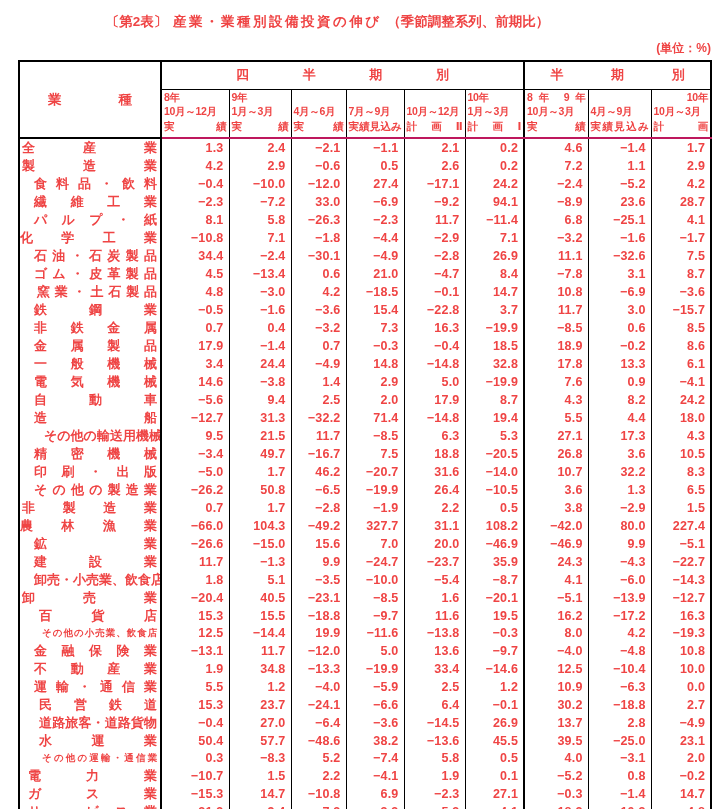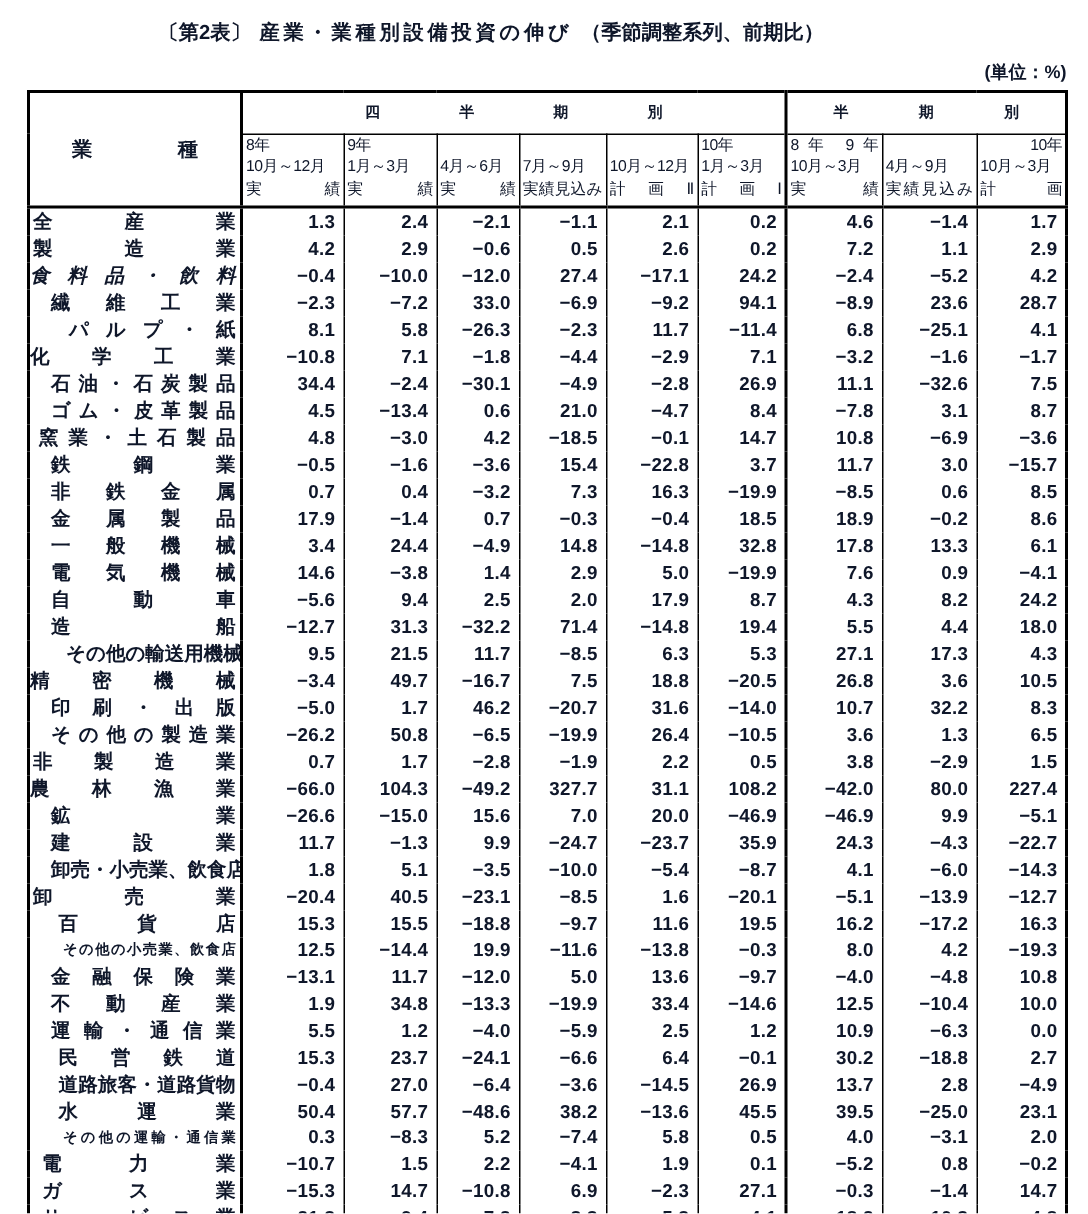--- a/index.html
+++ b/index.html
@@ -1,18 +1,18 @@
 <!DOCTYPE html>
 <html><head>
 <meta charset="utf-8">
 <style>
   html,body{margin:0;padding:0;background:#ffffff;}
   .page{
     position:relative;width:725px;height:809px;background:#fff;
-    font-family:"Liberation Sans","DejaVu Sans",sans-serif;color:#0f172a;
+    font-family:"Liberation Sans","DejaVu Sans",sans-serif;color:#ef4444;
     overflow:hidden;
   }
   .title{
     position:absolute;top:13px;left:0;right:70px;text-align:center;
     font-size:13.5px;font-weight:bold;white-space:nowrap;
   }
   .title .main{letter-spacing:2.5px;margin:0 2px;}
   .unit-note{
     position:absolute;top:40px;right:14px;font-size:12px;font-weight:bold;
   }
@@ -24,29 +24,29 @@
   td{margin:0;padding:0;}
   
   tr.grp-row{height:28px;}
   tr.col-row{height:49px;}
   .indhdr{
     vertical-align:middle;text-align:justify;text-align-last:justify;
     padding:0 28px;font-size:13.5px;font-weight:bold;
     border-bottom:2px solid #000;
   }
   .ghdr{
-    text-align:center;vertical-align:middle;font-size:10px;font-weight:bold;
+    text-align:center;vertical-align:middle;font-size:13px;font-weight:bold;
     border-left:2px solid #000;border-bottom:1px solid #000;white-space:nowrap;
     overflow:hidden;
   }
   .gq{word-spacing:50px;}
   .gh{word-spacing:44px;text-align:center;}
   .hcell{
-    vertical-align:bottom;border-left:1px solid #000;border-bottom:2px solid #000000;
-    font-size:10.5px;font-weight:normal;letter-spacing:-0.3px;
+    vertical-align:bottom;border-left:1px solid #000;border-bottom:2px solid #be185d;
+    font-size:10.5px;font-weight:bold;letter-spacing:-0.3px;
     padding:1px 2px 3px 2px;overflow:hidden;
   }
   .hcell.thick{border-left:2px solid #000;}
   .hyr{height:13px;line-height:13px;text-align:left;white-space:nowrap;}
   .hyr.right{text-align:right;}
   .hyr.spread{text-align:justify;text-align-last:justify;}
   .hper{height:15px;line-height:15px;text-align:left;white-space:nowrap;}
   .hkind{height:15px;line-height:15px;text-align:justify;text-align-last:justify;white-space:nowrap;}
   
   tbody tr{height:16.9px;}
@@ -162,21 +162,21 @@
           <td class="num">2.9</td>
           <td class="num">−0.6</td>
           <td class="num">0.5</td>
           <td class="num">2.6</td>
           <td class="num">0.2</td>
           <td class="num thick">7.2</td>
           <td class="num">1.1</td>
           <td class="num">2.9</td>
         </tr>
         <tr>
-          <td class="lbl" style=" font-style: italic;">食料品・飲料</td>
+          <td class="lbl" style="padding-left: 14px;">食料品・飲料</td>
           <td class="num thick">−0.4</td>
           <td class="num">−10.0</td>
           <td class="num">−12.0</td>
           <td class="num">27.4</td>
           <td class="num">−17.1</td>
           <td class="num">24.2</td>
           <td class="num thick">−2.4</td>
           <td class="num">−5.2</td>
           <td class="num">4.2</td>
         </tr>
@@ -186,21 +186,21 @@
           <td class="num">−7.2</td>
           <td class="num">33.0</td>
           <td class="num">−6.9</td>
           <td class="num">−9.2</td>
           <td class="num">94.1</td>
           <td class="num thick">−8.9</td>
           <td class="num">23.6</td>
           <td class="num">28.7</td>
         </tr>
         <tr>
-          <td class="lbl" style="padding-left: 26px;">パルプ・紙</td>
+          <td class="lbl" style="padding-left: 14px;">パルプ・紙</td>
           <td class="num thick">8.1</td>
           <td class="num">5.8</td>
           <td class="num">−26.3</td>
           <td class="num">−2.3</td>
           <td class="num">11.7</td>
           <td class="num">−11.4</td>
           <td class="num thick">6.8</td>
           <td class="num">−25.1</td>
           <td class="num">4.1</td>
         </tr>
@@ -234,21 +234,21 @@
           <td class="num">−13.4</td>
           <td class="num">0.6</td>
           <td class="num">21.0</td>
           <td class="num">−4.7</td>
           <td class="num">8.4</td>
           <td class="num thick">−7.8</td>
           <td class="num">3.1</td>
           <td class="num">8.7</td>
         </tr>
         <tr>
-          <td class="lbl" style="padding-left: 6px;">窯業・土石製品</td>
+          <td class="lbl" style="padding-left: 17px;">窯業・土石製品</td>
           <td class="num thick">4.8</td>
           <td class="num">−3.0</td>
           <td class="num">4.2</td>
           <td class="num">−18.5</td>
           <td class="num">−0.1</td>
           <td class="num">14.7</td>
           <td class="num thick">10.8</td>
           <td class="num">−6.9</td>
           <td class="num">−3.6</td>
         </tr>
@@ -342,21 +342,21 @@
           <td class="num">21.5</td>
           <td class="num">11.7</td>
           <td class="num">−8.5</td>
           <td class="num">6.3</td>
           <td class="num">5.3</td>
           <td class="num thick">27.1</td>
           <td class="num">17.3</td>
           <td class="num">4.3</td>
         </tr>
         <tr>
-          <td class="lbl" style=" margin-top: 48px;">精密機械</td>
+          <td class="lbl" style="padding-left: 14px; margin-top: 48px;">精密機械</td>
           <td class="num thick">−3.4</td>
           <td class="num">49.7</td>
           <td class="num">−16.7</td>
           <td class="num">7.5</td>
           <td class="num">18.8</td>
           <td class="num">−20.5</td>
           <td class="num thick">26.8</td>
           <td class="num">3.6</td>
           <td class="num">10.5</td>
         </tr>

